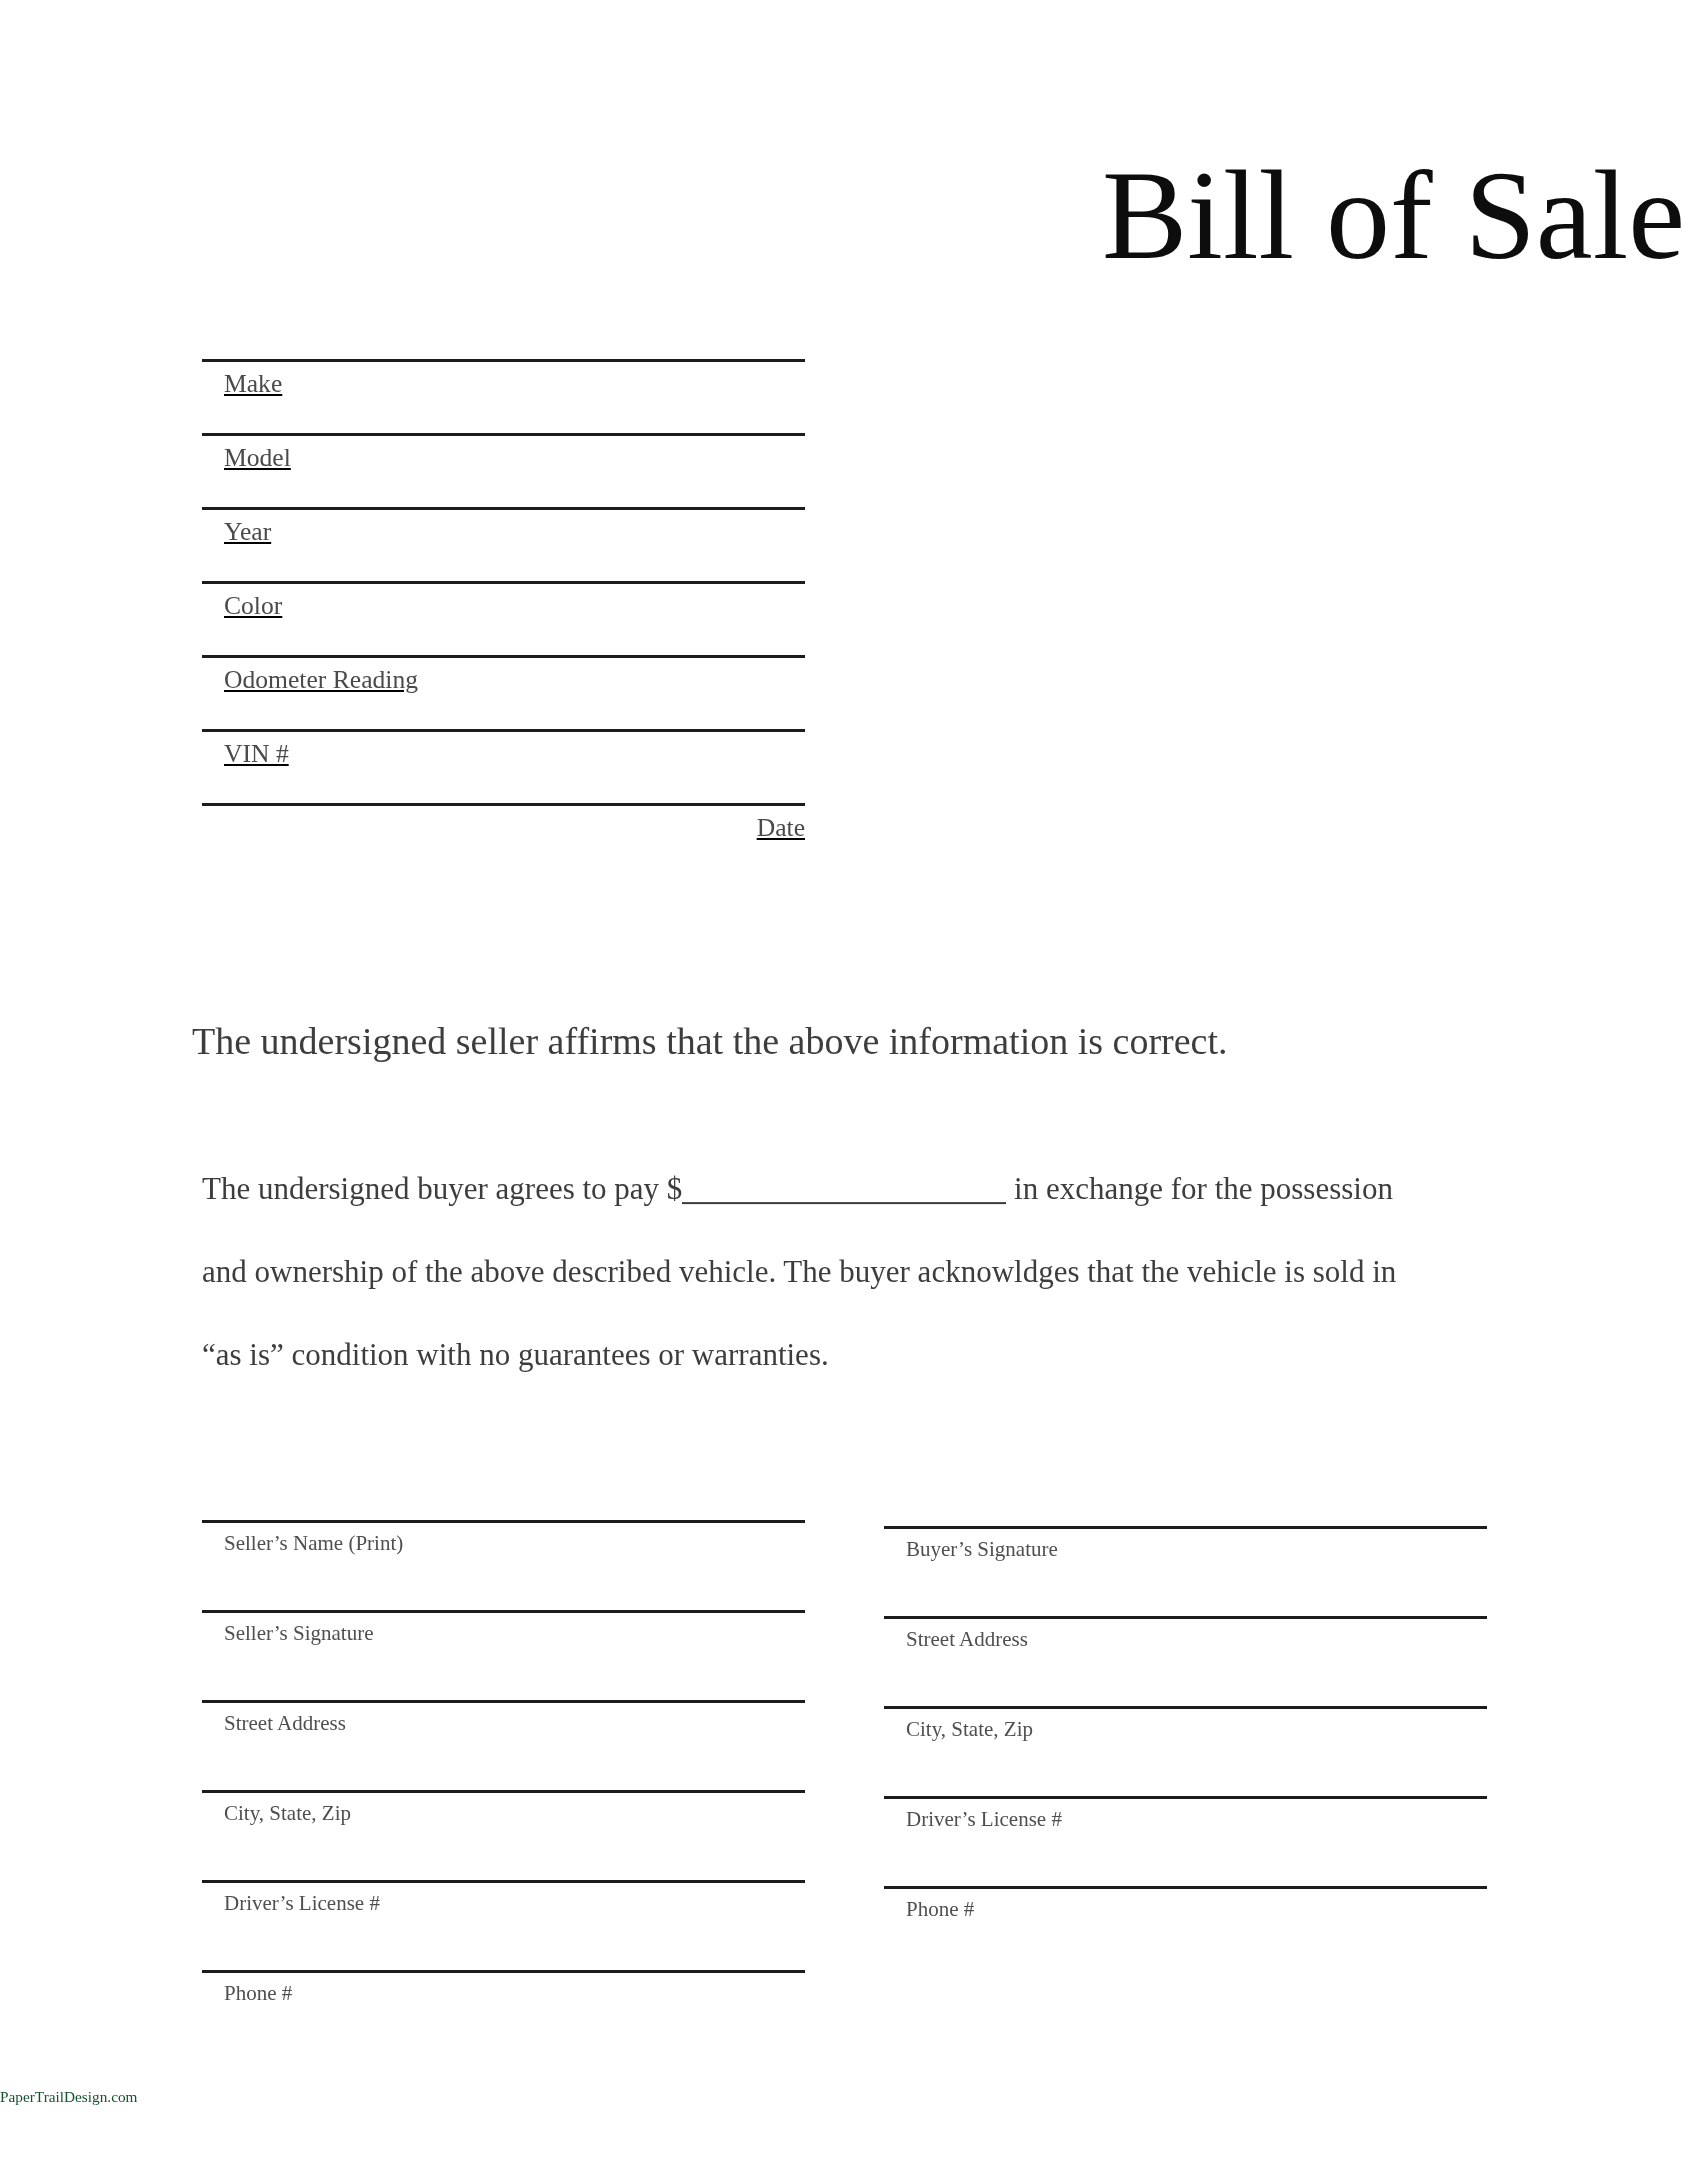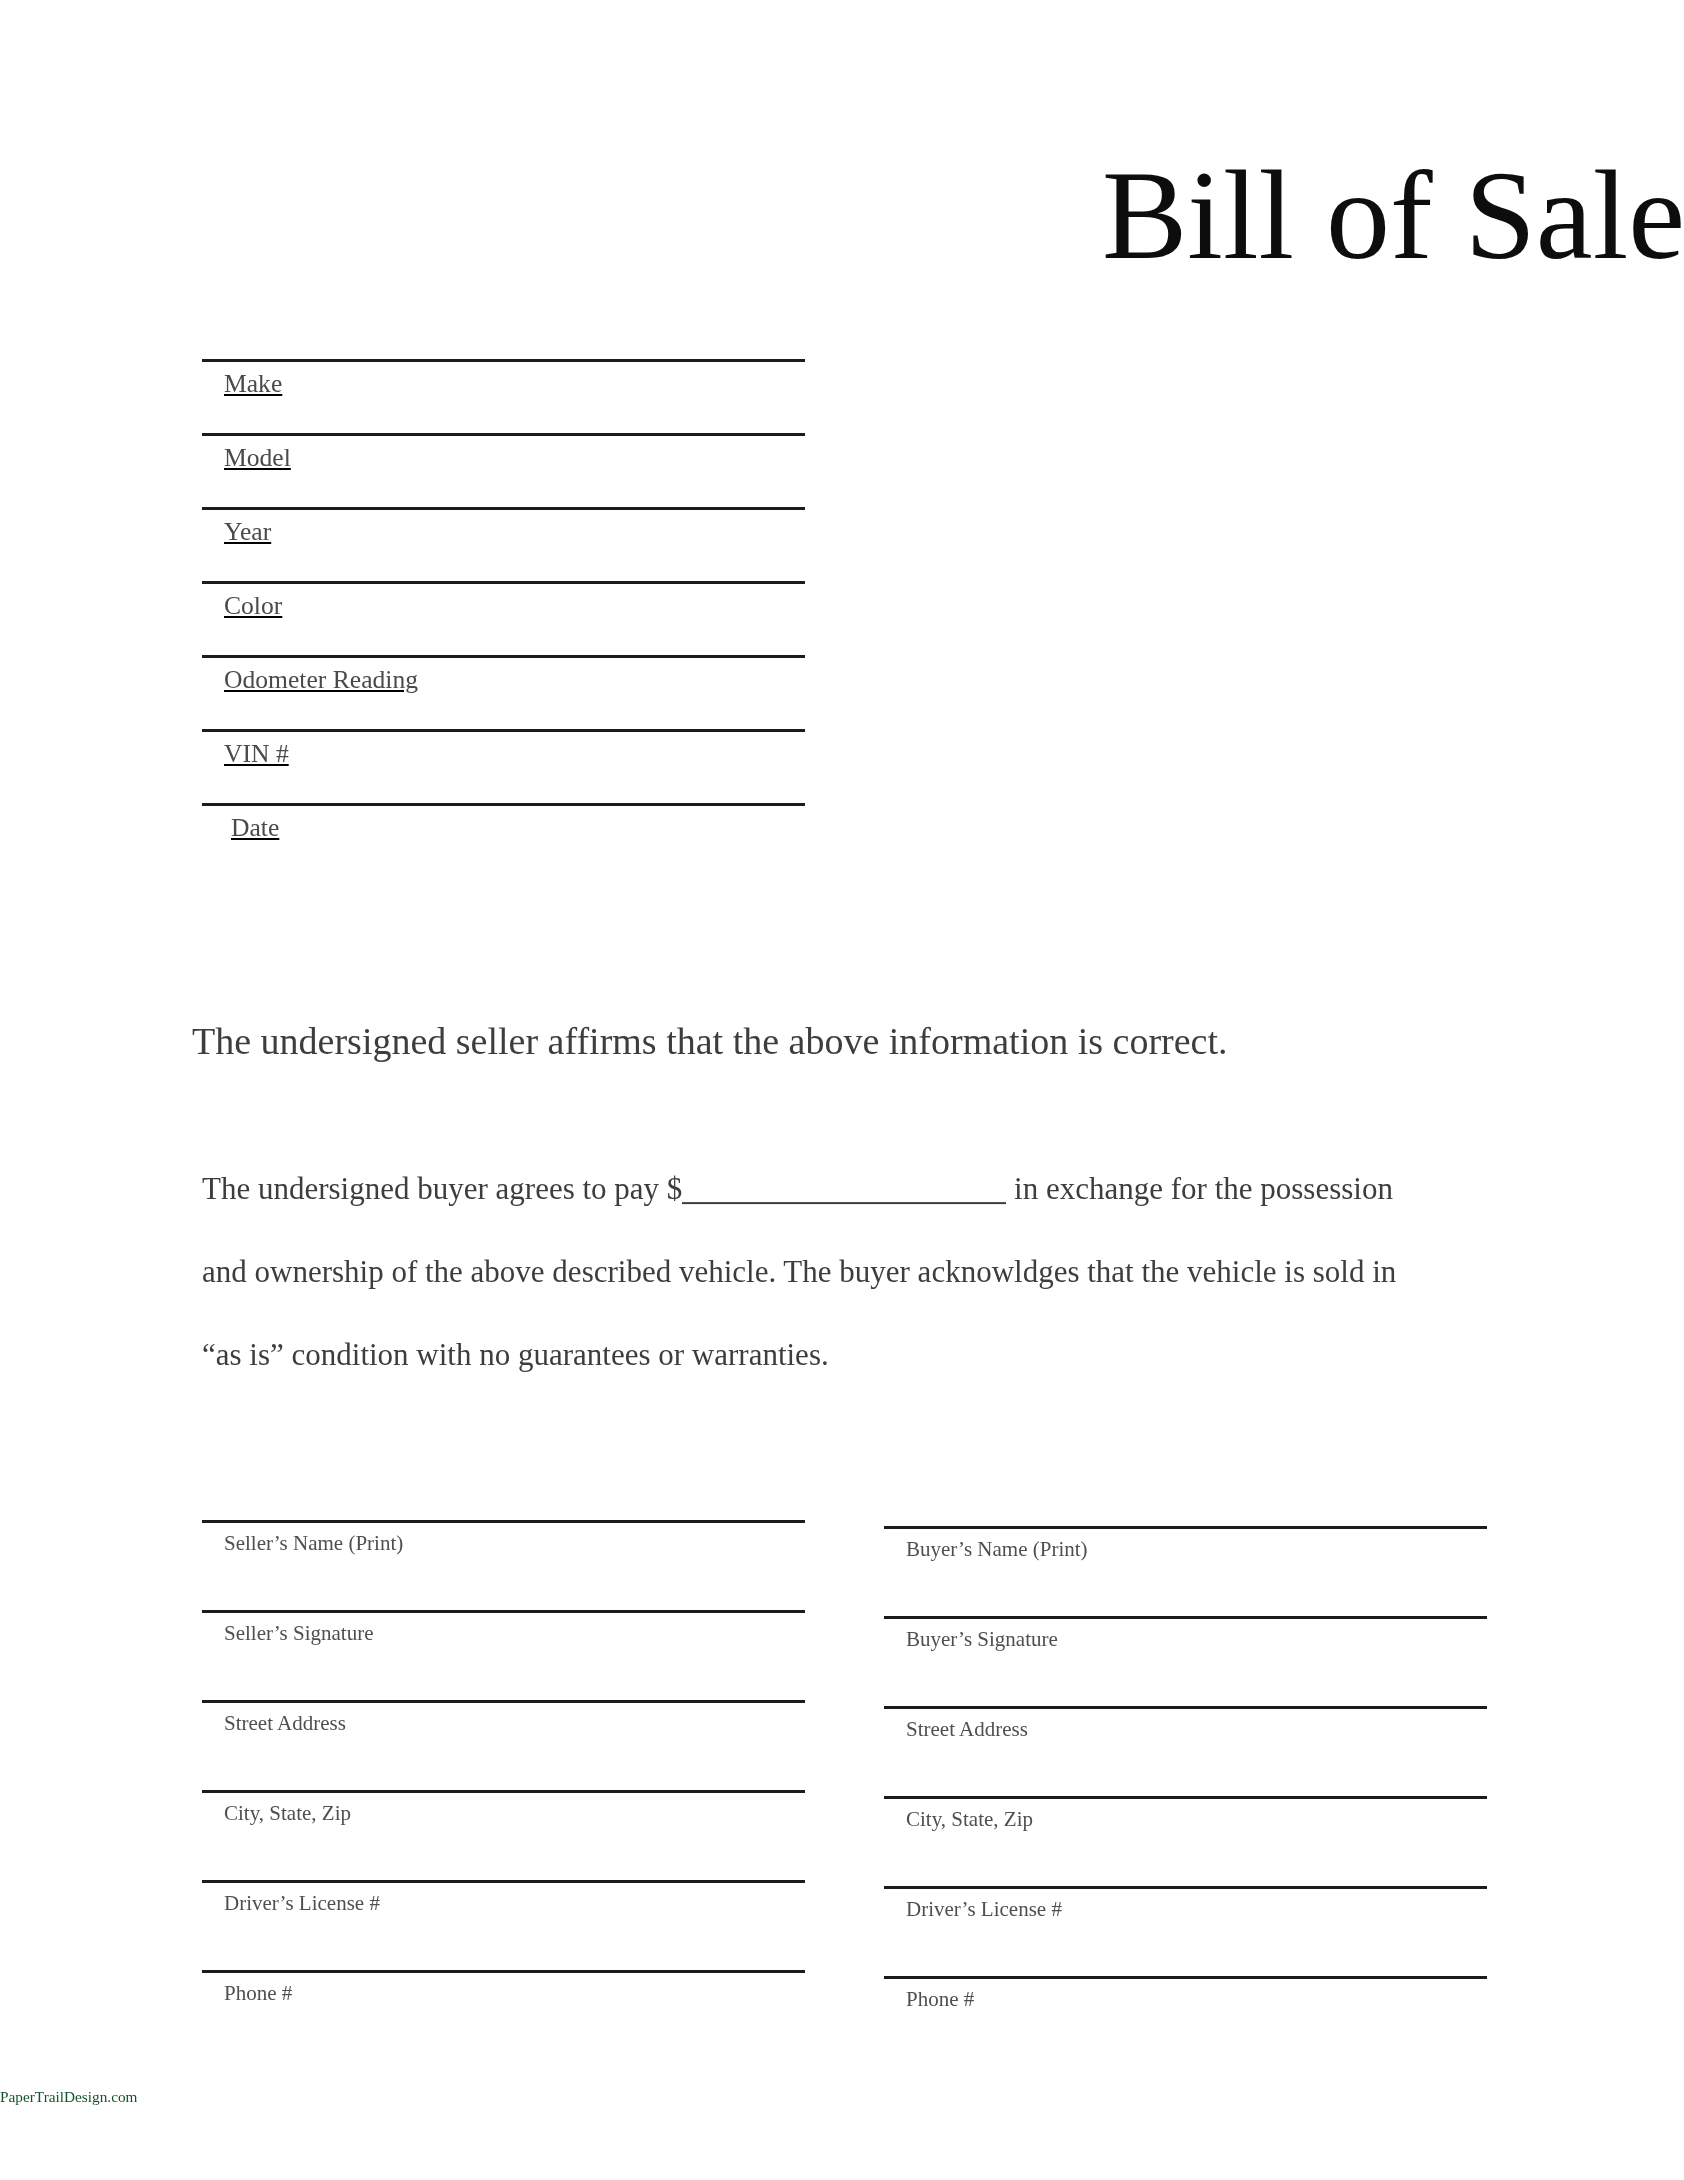--- a/index.html
+++ b/index.html
@@ -49,20 +49,21 @@
     border-top: 3.4px solid #1c1c1c;
   }
   .vfield .field-label {
     padding: 7.7px 0 0 22px;
     font-size: 25.6px;
     color: #4a4a4a;
     line-height: 1.1;
   }
   .vfield.date-field .field-label {
     padding-left: 29px;
+    text-align: right;
   }
   
   .para-seller {
     position: absolute;
     top: 1020px;
     left: 192px;
     width: 1286px;
     font-size: 38px;
     color: #3d3d3d;
     line-height: 1.15;
@@ -191,24 +192,20 @@
     </div>
     <div class="sfield">
       <div class="rule"></div>
       <div class="field-label">Phone #</div>
     </div>
   </div>
 
   <div class="sig-col buyer">
     <div class="sfield">
       <div class="rule"></div>
-      <div class="field-label">Buyer’s Name (Print)</div>
-    </div>
-    <div class="sfield">
-      <div class="rule"></div>
       <div class="field-label">Buyer’s Signature</div>
     </div>
     <div class="sfield">
       <div class="rule"></div>
       <div class="field-label">Street Address</div>
     </div>
     <div class="sfield">
       <div class="rule"></div>
       <div class="field-label">City, State, Zip</div>
     </div>

